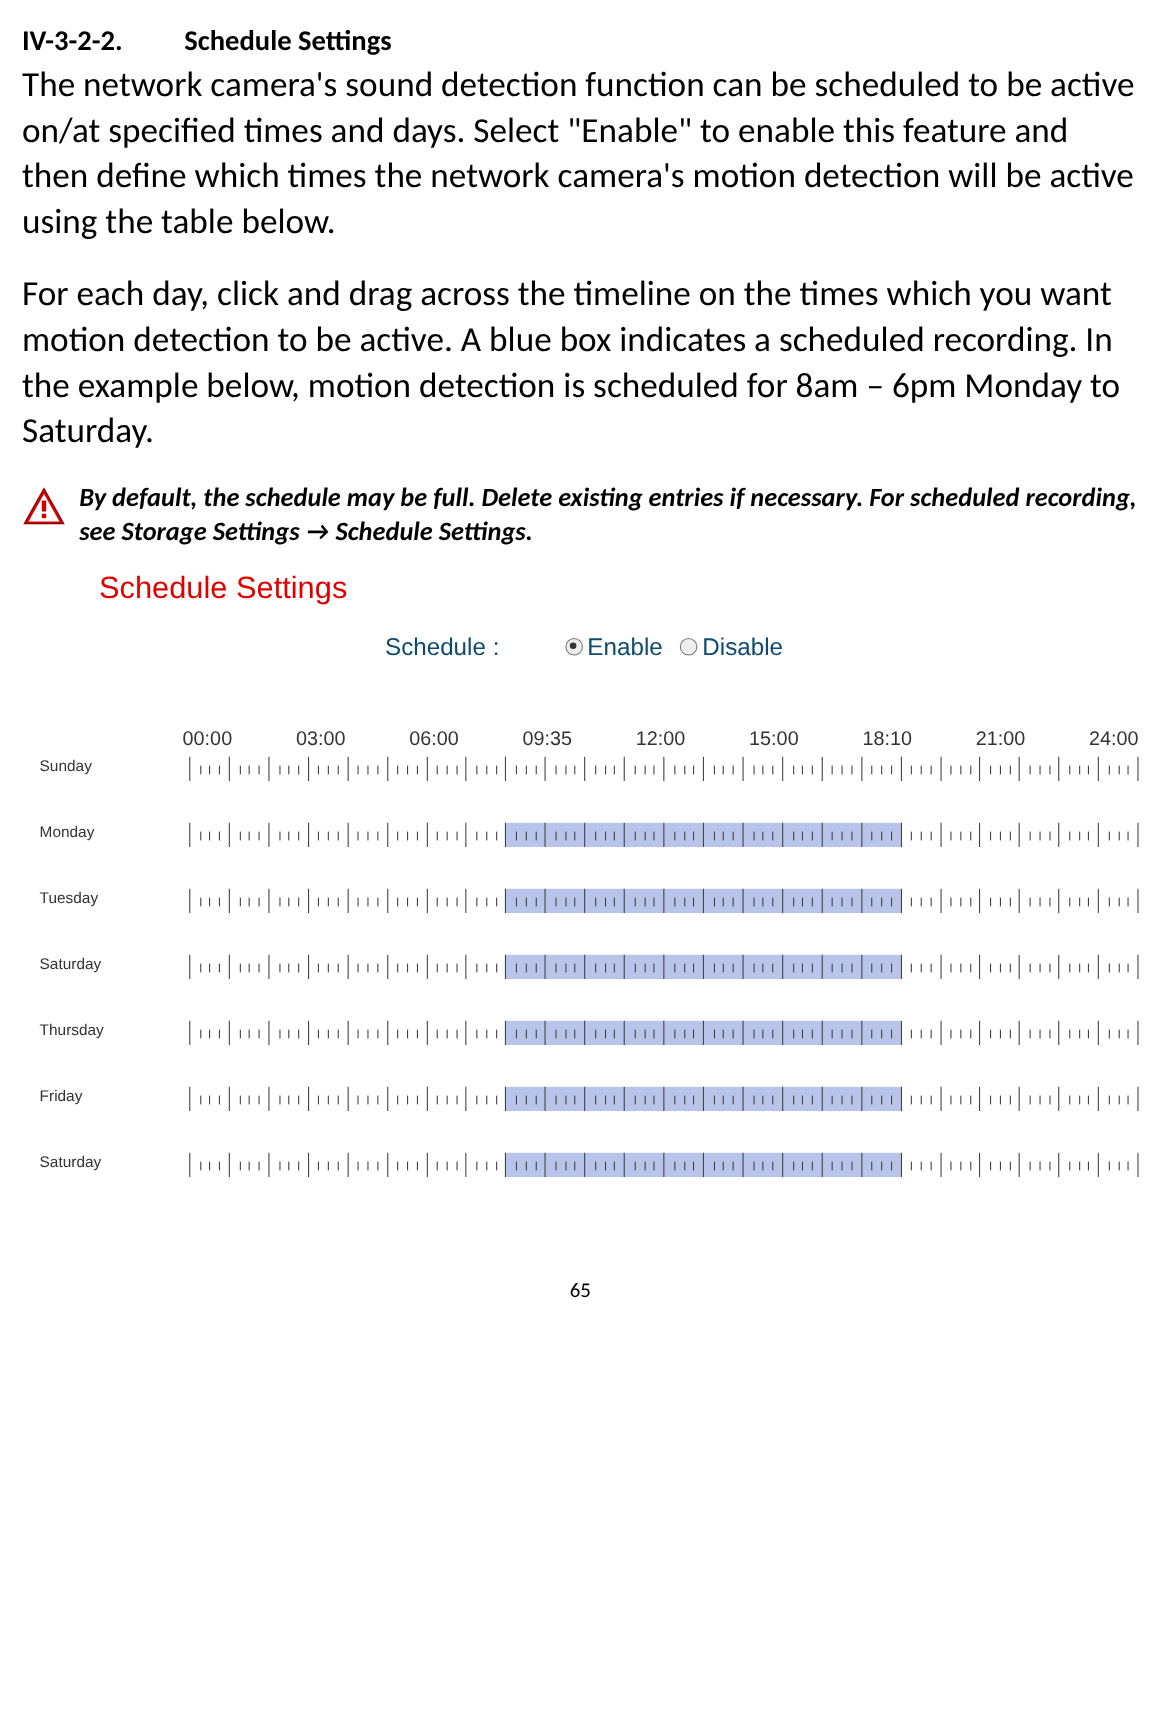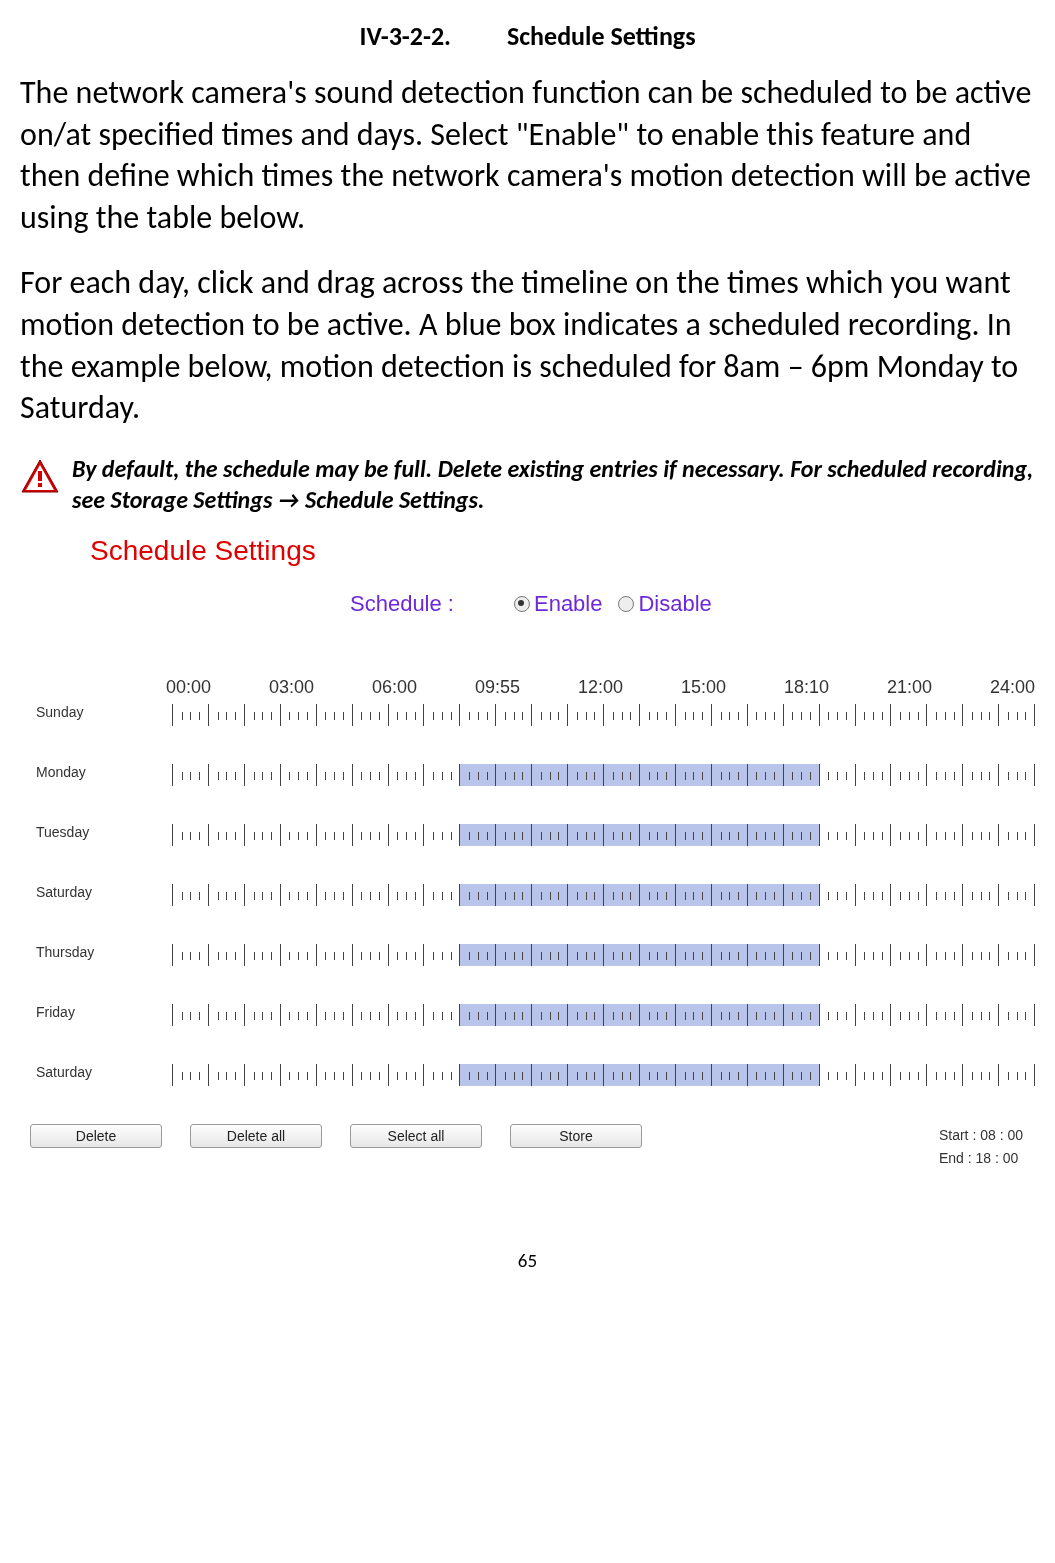--- a/index.html
+++ b/index.html
@@ -5,22 +5,21 @@
     body {
       font-family: Calibri, Arial, sans-serif;
       margin: 0;
       padding: 20px;
       background: white;
       color: #000;
     }
     .section-heading {
       font-size: 26px;
       font-weight: bold;
-      margin-bottom: 20px;
-      text-align: center;
+      margin-bottom: 4px;
     }
     .section-num {
       display: inline-block;
       margin-right: 50px;
     }
     .body-text {
       font-size: 32px;
       line-height: 1.3;
       margin-bottom: 24px;
     }
@@ -51,21 +50,21 @@
     .panel-title {
       color: #e00000;
       font-size: 28px;
       margin-bottom: 24px;
       font-family: Arial, sans-serif;
     }
     .schedule-row {
       display: flex;
       align-items: center;
       font-size: 22px;
-      color: #6d28d9;
+      color: #0c4a6e;
       margin-bottom: 60px;
       font-family: Arial, sans-serif;
     }
     .schedule-label {
       flex: 0 0 auto;
       margin-left: 260px;
       margin-right: 60px;
     }
     .radio-mock {
       display: inline-block;
@@ -223,21 +222,21 @@
     <span class="radio-text">Enable</span>
     <span class="radio-mock"></span>
     <span class="radio-text">Disable</span>
   </div>
 
   <div class="timeline-area">
     <div class="time-header" id="time-header">
         <span>00:00</span>
         <span>03:00</span>
         <span>06:00</span>
-        <span>09:55</span>
+        <span>09:35</span>
         <span>12:00</span>
         <span>15:00</span>
         <span>18:10</span>
         <span>21:00</span>
         <span>24:00</span>
       </div>
     <div id="days-container">
         <div class="day-row">
           <div class="day-label">Sunday</div>
           <div class="ruler">
@@ -1128,26 +1127,16 @@
               <div class="hour-block">
                 <div class="minor m1"></div>
                 <div class="minor m2"></div>
                 <div class="minor m3"></div>
               </div>
             </div>
           </div>
         </div>
       </div>
 
-    <div class="button-bar">
-      <div class="btn">Delete</div>
-      <div class="btn">Delete all</div>
-      <div class="btn">Select all</div>
-      <div class="btn">Store</div>
-      <div class="start-end">
-        <div>Start : 08 : 00</div>
-        <div>End : 18 : 00</div>
-      </div>
-    </div>
   </div>
 </div>
 
 <div class="page-num">65</div>
 
 </body></html>

